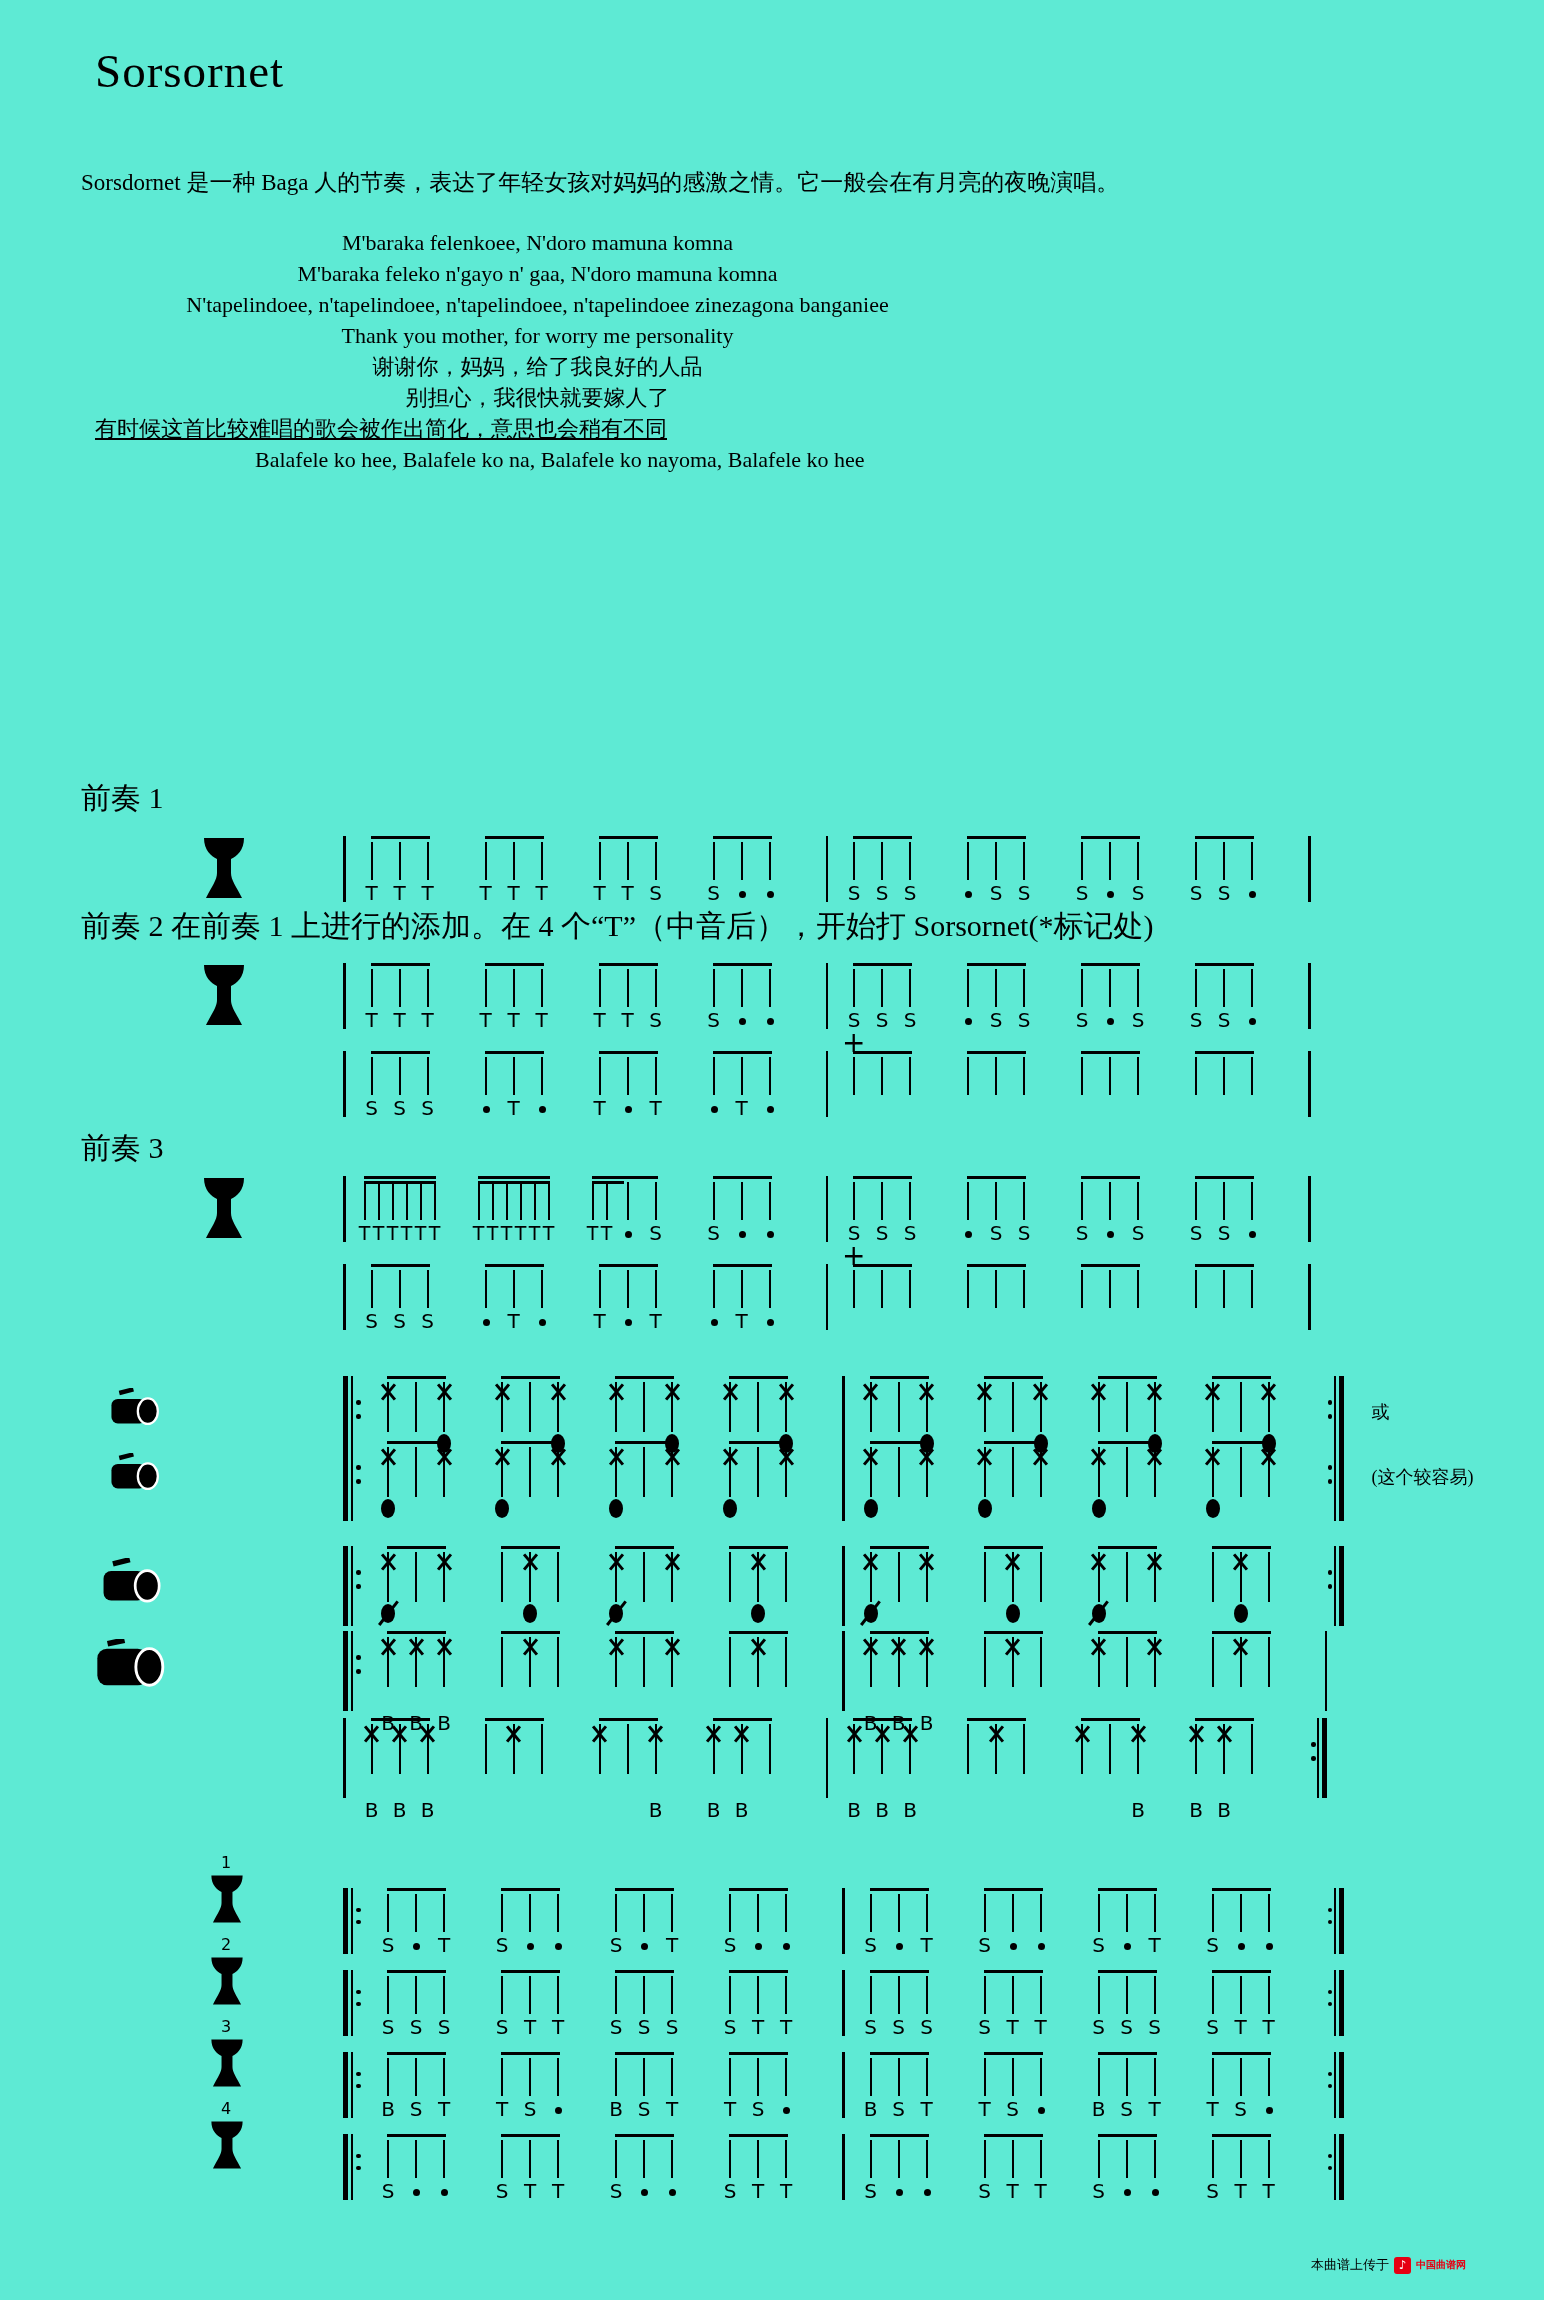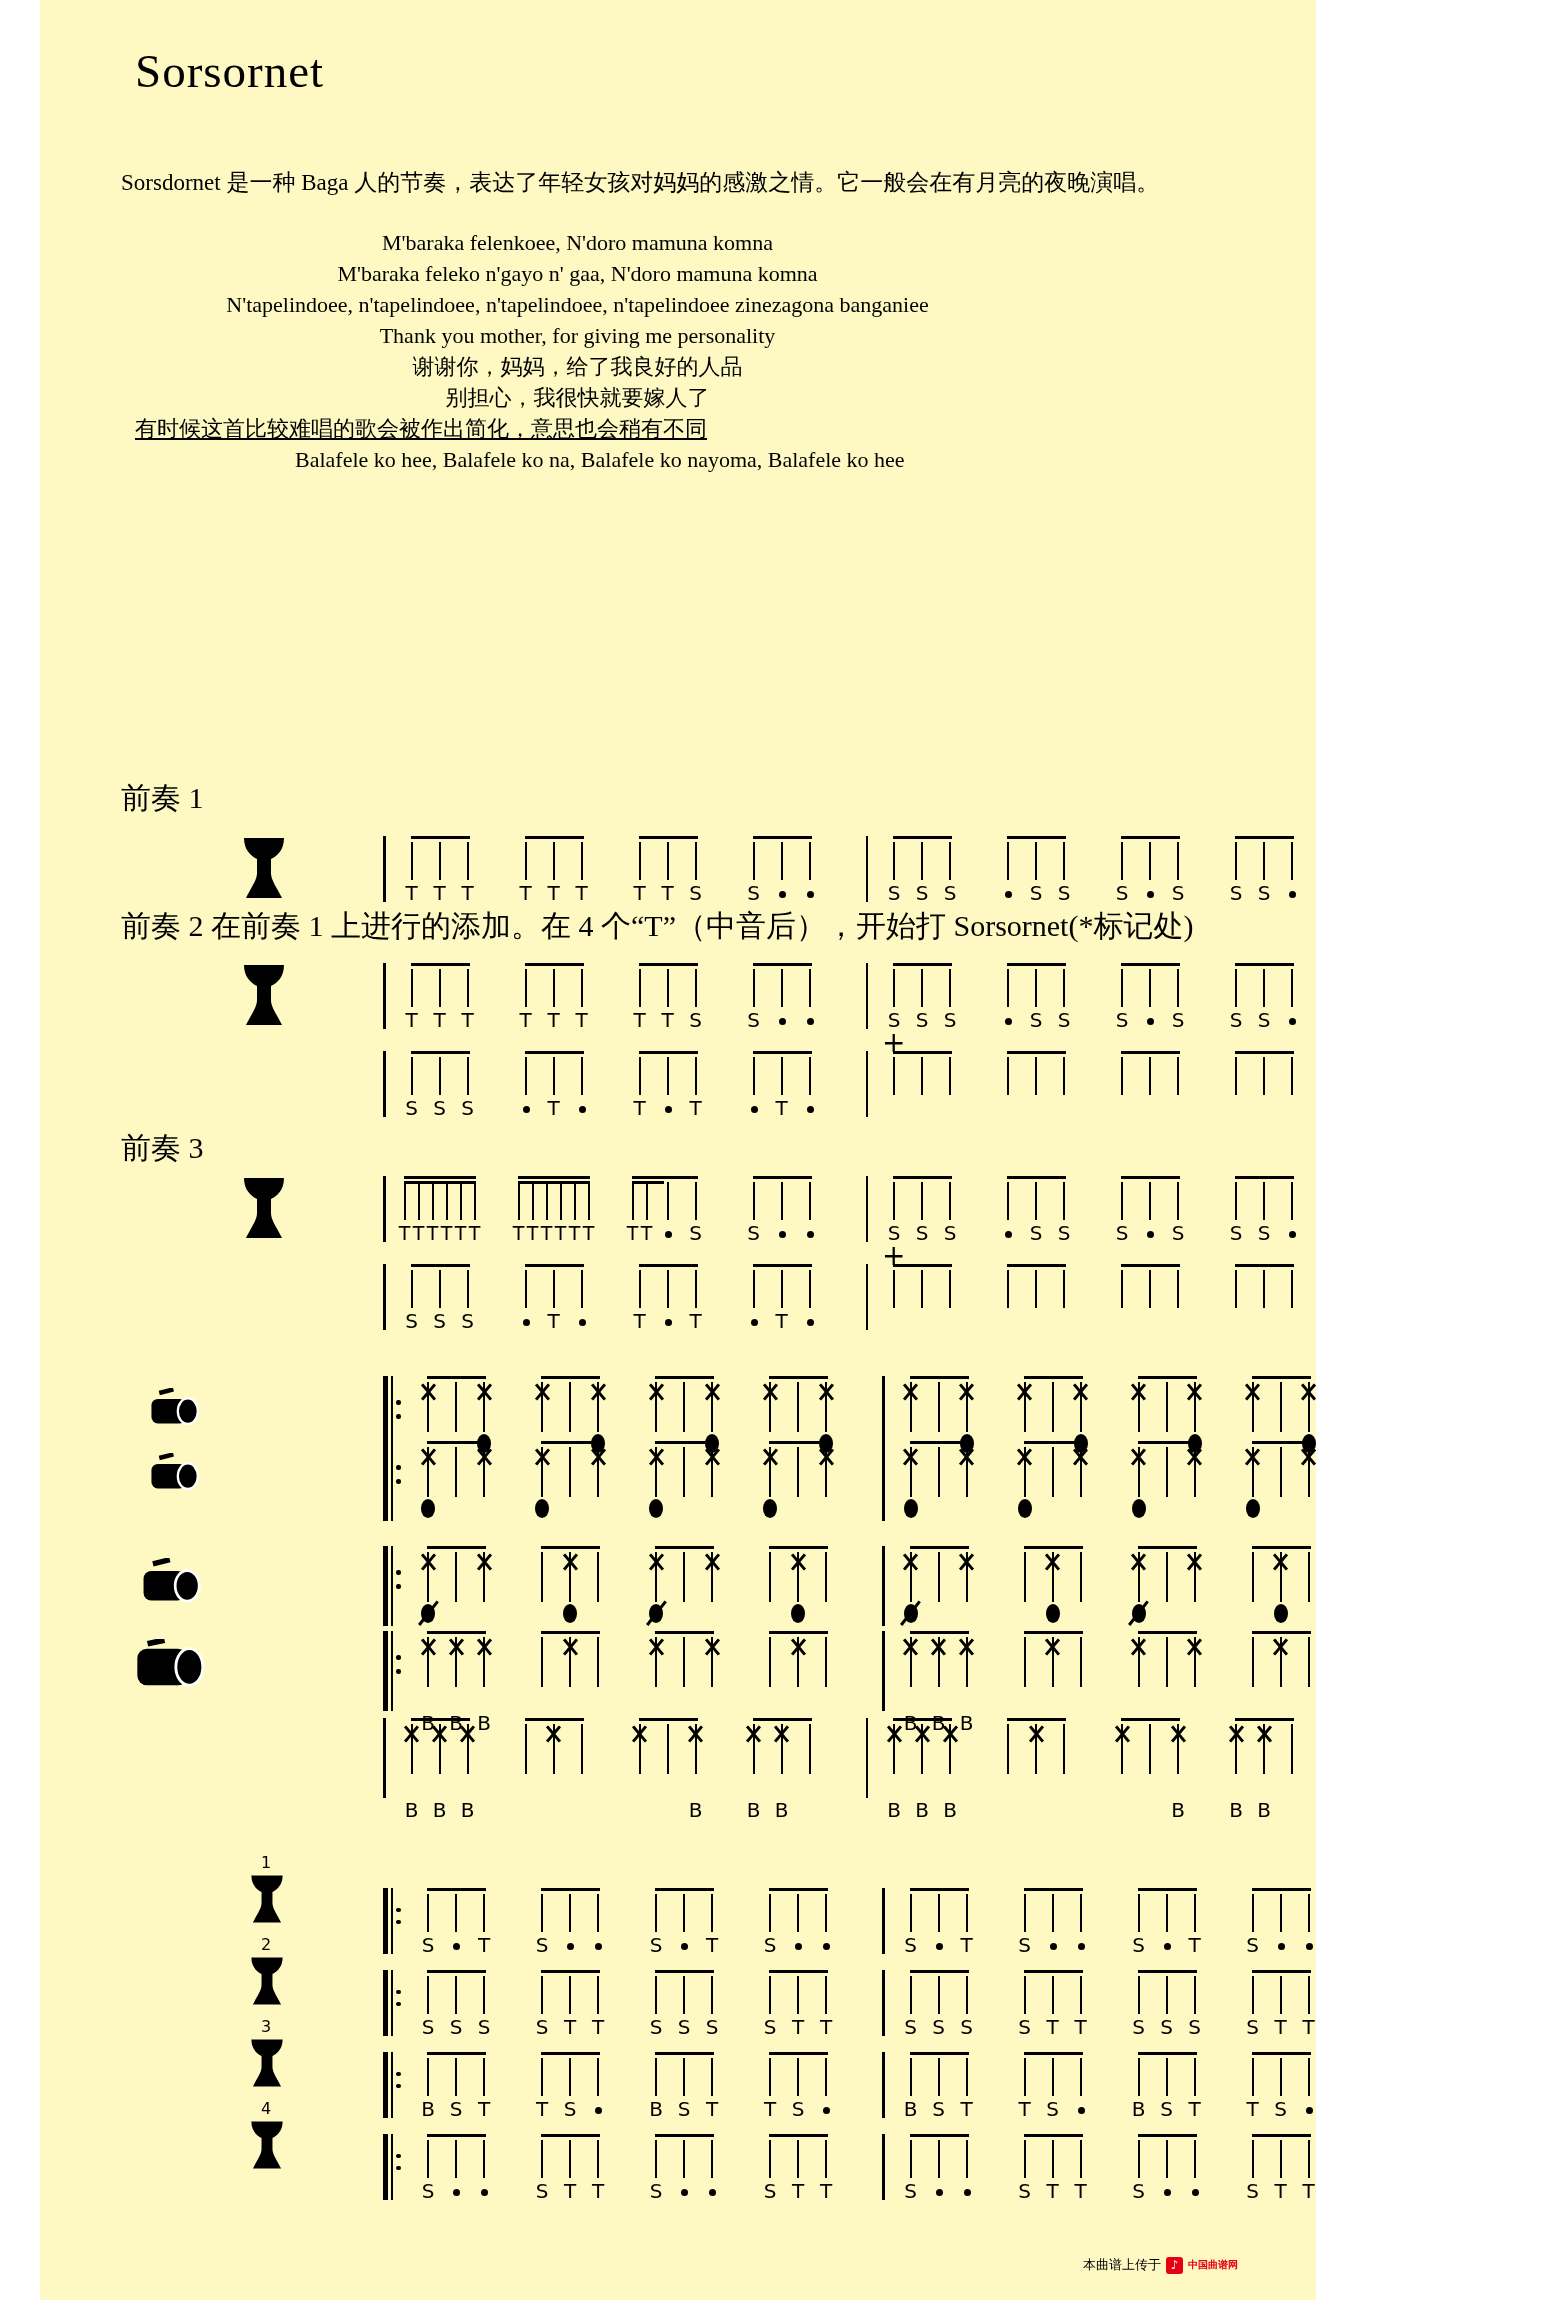--- a/index.html
+++ b/index.html
@@ -1,17 +1,17 @@
 <!DOCTYPE html>
 <html><head>
 <meta charset="utf-8">
 <style>
   html,body{margin:0;padding:0;background:#fff;}
-  .page{position:relative;width:1276px;height:2300px;background:#fef9c3;overflow:hidden;
-        font-family:"Liberation Serif","DejaVu Serif",serif;color:#000;margin-left:40px;}
+  .page{position:relative;width:1544px;height:2300px;background:#5eead4;overflow:hidden;
+        font-family:"Liberation Serif","DejaVu Serif",serif;color:#000;}
 
   #title{position:absolute;left:95px;top:44px;margin:0;font-size:47px;font-weight:400;letter-spacing:1px;}
   #intro{position:absolute;left:81px;top:163px;width:1040px;margin:0;font-size:23px;line-height:39px;}
   #lyrics{position:absolute;left:95px;top:227px;width:885px;}
   .lyric-line{font-size:22px;line-height:31px;height:31px;white-space:nowrap;}
   .lyric-line.center{text-align:center;}
   .lyric-line.left{text-align:left;text-decoration:underline;}
   .lyric-line.indent{text-align:left;padding-left:160px;}
 
   .slabel{position:absolute;left:81px;font-size:30px;white-space:nowrap;}
@@ -89,21 +89,21 @@
 </head>
 <body>
 
 <div class="page" id="page">
   <h1 id="title">Sorsornet</h1>
   <p id="intro">Sorsdornet 是一种 Baga 人的节奏，表达了年轻女孩对妈妈的感激之情。它一般会在有月亮的夜晚演唱。</p>
   <div id="lyrics">
       <div class="lyric-line center">M'baraka felenkoee, N'doro mamuna komna</div>
       <div class="lyric-line center">M'baraka feleko n'gayo n' gaa, N'doro mamuna komna</div>
       <div class="lyric-line center">N'tapelindoee, n'tapelindoee, n'tapelindoee, n'tapelindoee zinezagona banganiee</div>
-      <div class="lyric-line center">Thank you mother, for giving me personality</div>
+      <div class="lyric-line center">Thank you mother, for worry me personality</div>
       <div class="lyric-line center">谢谢你，妈妈，给了我良好的人品</div>
       <div class="lyric-line center">别担心，我很快就要嫁人了</div>
       <div class="lyric-line left">有时候这首比较难唱的歌会被作出简化，意思也会稍有不同</div>
       <div class="lyric-line indent">Balafele ko hee, Balafele ko na, Balafele ko nayoma, Balafele ko hee</div>
     </div>
   <div id="label-p1" class="slabel">前奏 1</div>
   <div id="label-p2" class="slabel">前奏 2 在前奏 1 上进行的添加。在 4 个“T”（中音后），开始打 Sorsornet(*标记处)</div>
   <div id="label-p3" class="slabel">前奏 3</div>
   <div id="watermark">
     <span>本曲谱上传于</span>

